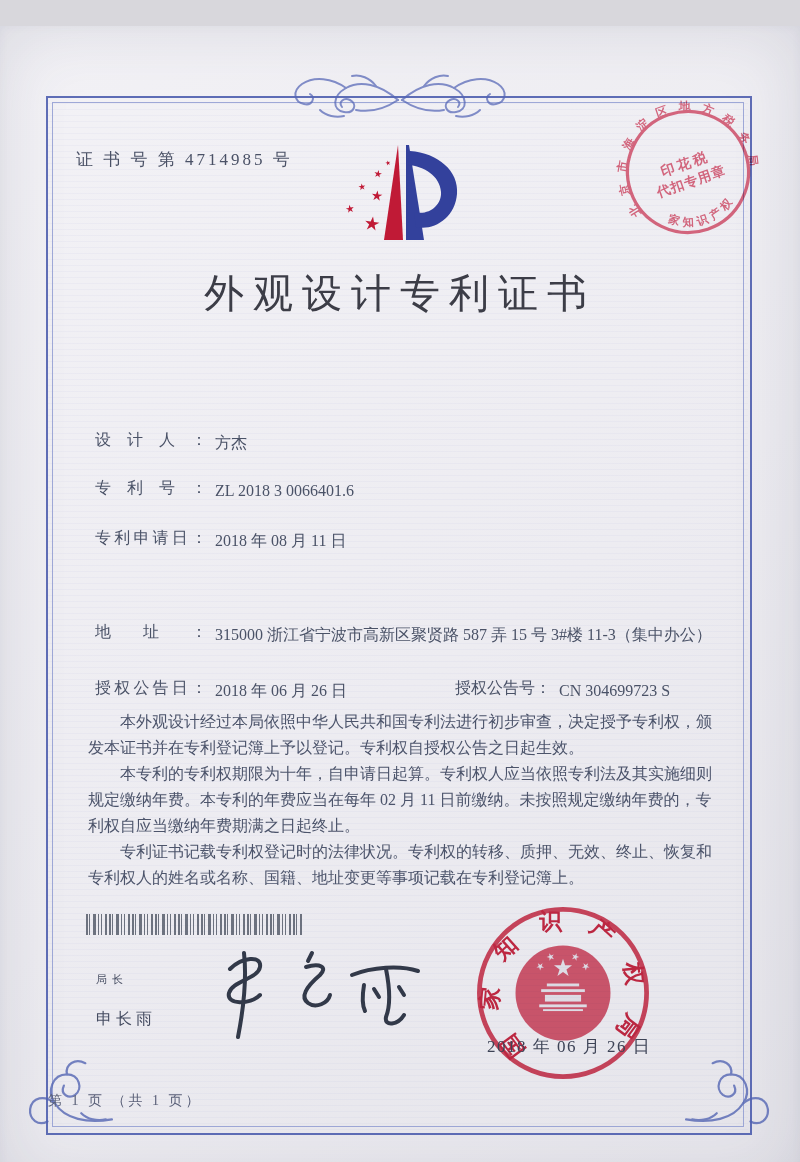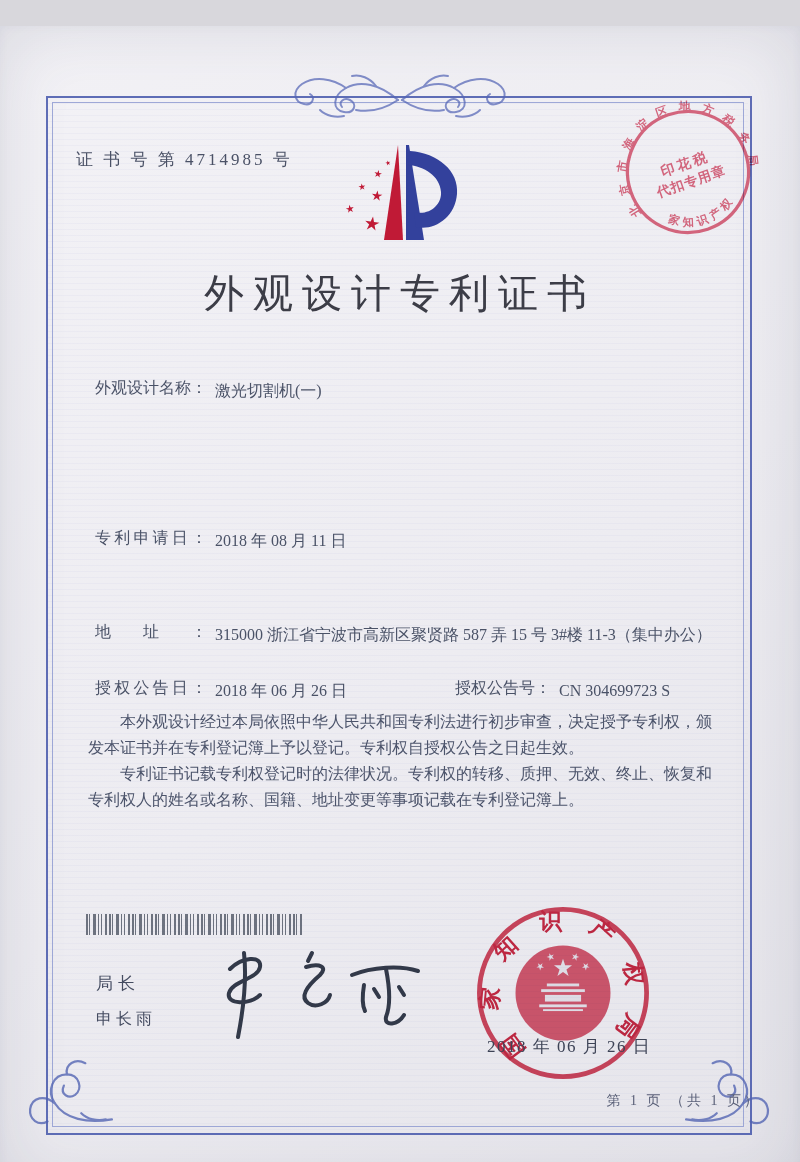--- a/index.html
+++ b/index.html
@@ -41,35 +41,35 @@
   .pair2{position:absolute;left:360px;top:0;display:flex;text-align:right;}
   .paras{position:absolute;left:88px;top:683px;width:628px;}
   .paras p{margin:0;text-indent:2em;font-size:16px;line-height:26px;color:#4c546b;}
   .barcode{
     position:absolute;left:86px;top:888px;width:216px;height:21px;opacity:.78;
     background:repeating-linear-gradient(90deg,
       #49505f 0 2px,transparent 2px 3px,#49505f 3px 4px,transparent 4px 7px,
       #49505f 7px 10px,transparent 10px 12px,#49505f 12px 13px,transparent 13px 15px,
       #49505f 15px 16px,transparent 16px 19px,#49505f 19px 21px,transparent 21px 23px);
   }
-  .director-title{position:absolute;left:96px;top:946px;font-size:17px;letter-spacing:5px;color:#454c61;}
+  .director-title{position:absolute;left:96px;top:946px;font-size:11px;letter-spacing:5px;color:#454c61;}
   .director-name{position:absolute;left:96px;top:983px;font-size:16px;letter-spacing:4px;color:#454c61;}
   .signature{position:absolute;left:202px;top:915px;width:238px;height:106px;}
   .seal-main{position:absolute;left:468px;top:872px;width:190px;height:190px;mix-blend-mode:multiply;}
   .seal-date{
     position:absolute;left:487px;top:1009px;font-size:17px;letter-spacing:1.5px;
     color:#3d4356;z-index:5;
   }
   .seal-tax{
     position:absolute;left:606px;top:64px;width:164px;height:164px;
     transform:rotate(-19deg);mix-blend-mode:multiply;opacity:.88;
   }
   .footer{
-    position:absolute;left:48px;top:1066px;width:700px;text-align:right;
-    font-size:14px;letter-spacing:3px;color:#5a6078;padding-left:13px;
+    position:absolute;left:48px;top:1066px;width:700px;text-align:left;
+    font-size:14px;letter-spacing:3px;color:#5a6078;
   }
   .flourish-top{position:absolute;left:280px;top:40px;width:240px;height:60px;}
   .flourish-bl{position:absolute;left:24px;top:1030px;width:92px;height:92px;}
   .flourish-br{position:absolute;left:682px;top:1030px;width:92px;height:92px;transform:scaleX(-1);}
 </style>
 </head>
 <body>
 
 <div class="page">
 
@@ -137,43 +137,48 @@
     </text>
     <text y="-4" font-size="13.5" font-weight="bold" fill="#dd5872" letter-spacing="3" text-anchor="middle">印花税</text>
     <text y="14" font-size="13" font-weight="bold" fill="#dd5872" letter-spacing="1" text-anchor="middle">代扣专用章</text>
     <text font-size="11" font-weight="bold" fill="#dd5872" letter-spacing="4" text-anchor="middle">
       <textPath href="#taxBot" startOffset="50%">国家知识产权局</textPath>
     </text>
   </svg>
 
   <div class="title">外观设计专利证书</div>
 
-  <div class="row" style="top:352px">
-    <span class="flabel">外观设计名称：</span>
-    <span class="fvalue">激光切割机(一)</span>
+  <div class="row" style="top:404px">
+    <span class="flabel">设计人：</span>
+    <span class="fvalue">方杰</span>
+  </div>
+  <div class="row" style="top:452px">
+    <span class="flabel">专利号：</span>
+    <span class="fvalue">ZL 2018 3 0066401.6</span>
   </div>
   <div class="row" style="top:502px">
     <span class="flabel">专利申请日：</span>
     <span class="fvalue">2018 年 08 月 11 日</span>
   </div>
   <div class="row" style="top:596px">
     <span class="flabel">地址：</span>
     <span class="fvalue addr-val">315000 浙江省宁波市高新区聚贤路 587 弄 15 号 3#楼 11-3（集中办公）</span>
   </div>
   <div class="row" style="top:652px">
     <span class="flabel">授权公告日：</span>
     <span class="fvalue">2018 年 06 月 26 日</span>
     <span class="pair2">
       <span>授权公告号：</span>
       <span class="fvalue">CN 304699723 S</span>
     </span>
   </div>
 
   <div class="paras">
     <p>本外观设计经过本局依照中华人民共和国专利法进行初步审查，决定授予专利权，颁发本证书并在专利登记簿上予以登记。专利权自授权公告之日起生效。</p>
+    <p>本专利的专利权期限为十年，自申请日起算。专利权人应当依照专利法及其实施细则规定缴纳年费。本专利的年费应当在每年 02 月 11 日前缴纳。未按照规定缴纳年费的，专利权自应当缴纳年费期满之日起终止。</p>
     <p>专利证书记载专利权登记时的法律状况。专利权的转移、质押、无效、终止、恢复和专利权人的姓名或名称、国籍、地址变更等事项记载在专利登记簿上。</p>
   </div>
 
   <div class="barcode"></div>
 
   <div class="director-title">局长</div>
   <div class="director-name">申长雨</div>
 
   <svg class="signature" viewBox="0 0 238 106">
     <g stroke="#323949" stroke-width="4" fill="none" stroke-linecap="round" stroke-linejoin="round">

